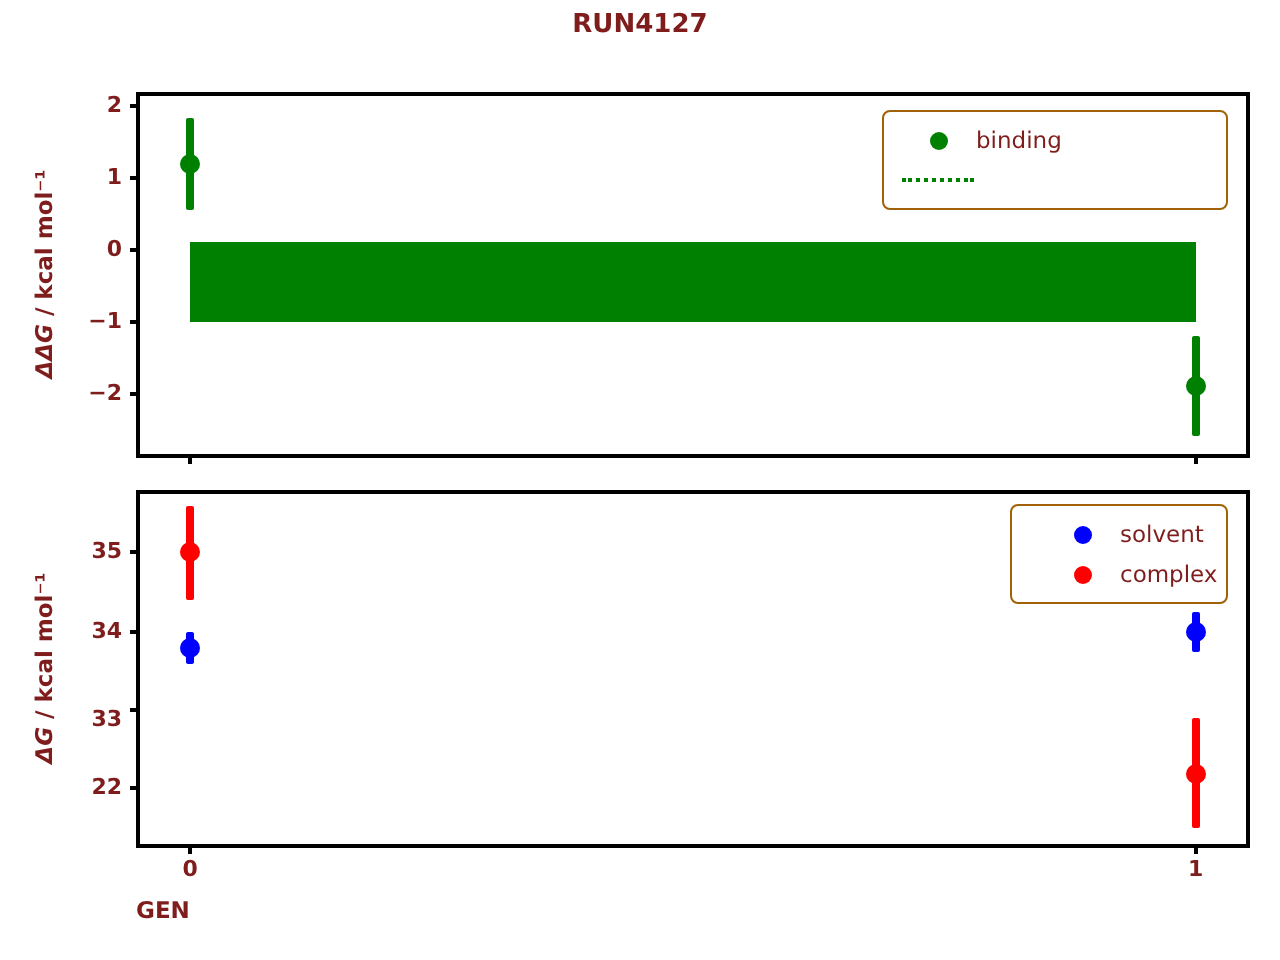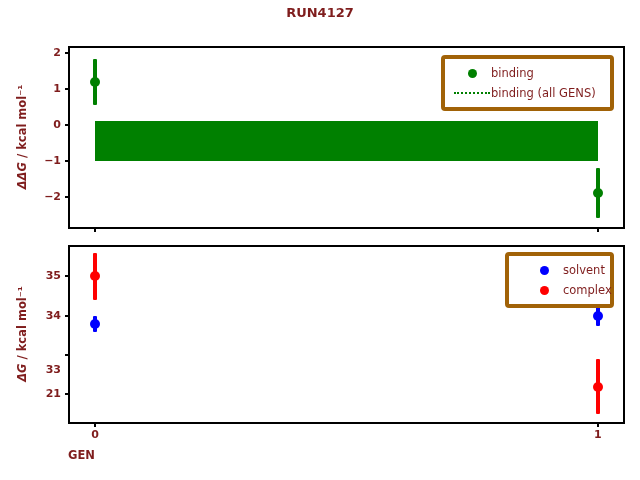--- a/index.html
+++ b/index.html
@@ -39,21 +39,21 @@
     font-size:11.5px; font-weight:bold;
   }
 
   .band { position:absolute; }
   .errbar { position:absolute; width:4px; border-radius:1px; }
   .marker { position:absolute; width:10px; height:10px; border-radius:50%; }
 
   .legend {
     position:absolute; box-sizing:border-box;
     background:rgba(255,255,255,0.85);
-    border:4px solid #a16207; border-radius:4px;
+    border:1px solid #a16207; border-radius:4px;
     padding:4px 8px 4px 8px; font-size:11.5px;
   }
   .legend-row { display:flex; align-items:center; height:20px; }
   .legend-marker {
     width:38px; display:flex; justify-content:center; align-items:center; flex:0 0 38px;
   }
   .legend-dot { width:9px; height:9px; border-radius:50%; display:inline-block; }
   .legend-dotline { width:36px; height:0; border-top:2px dotted #008000; display:inline-block; }
   .legend-label { white-space:nowrap; }
 </style>
@@ -96,21 +96,20 @@
     <div class="legend-row">
       <span class="legend-marker">
           <span class="legend-dot" id="mk-binding" style="background: rgb(0, 128, 0);"></span>
         </span>
       <span class="legend-label">binding</span>
     </div>
     <div class="legend-row">
       <span class="legend-marker">
           <span class="legend-dotline" id="mk-allgens" style="border-top-color: rgb(0, 128, 0);"></span>
         </span>
-      <span class="legend-label">binding (all GENS)</span>
     </div>
   </div>
 
   <div class="legend" id="legend-dg" style="left:505px; top:252px; width:109px;padding-left:16px;">
     <div class="legend-row">
       <span class="legend-marker">
           <span class="legend-dot" id="mk-solvent" style="background: rgb(0, 0, 255);"></span>
         </span>
       <span class="legend-label">solvent</span>
     </div>
@@ -132,20 +131,20 @@
     <div class="ytick-label" style="left: 27px; top: 154.77px;">−1</div>
     <div class="tick" style="left: 65px; top: 195.57px; width: 5px; height: 2px;"></div>
     <div class="ytick-label" style="left: 27px; top: 190.57px;">−2</div>
     <div class="tick" style="left: 94.1364px; top: 227px; width: 2px; height: 5px;"></div>
     <div class="tick" style="left: 596.864px; top: 227px; width: 2px; height: 5px;"></div>
     <div class="tick" style="left: 65px; top: 275.494px; width: 5px; height: 2px;"></div>
     <div class="ytick-label" style="left: 27px; top: 270.494px;">35</div>
     <div class="tick" style="left: 65px; top: 314.82px; width: 5px; height: 2px;"></div>
     <div class="ytick-label" style="left: 27px; top: 309.82px;">34</div>
     <div class="tick" style="left: 65px; top: 354.146px; width: 5px; height: 2px;"></div>
-    <div class="ytick-label" style="left: 27px; top: 364px;">33</div>
+    <div class="ytick-label" style="left: 27px; top: 354px;">33</div>
     <div class="tick" style="left: 65px; top: 393.472px; width: 5px; height: 2px;"></div>
-    <div class="ytick-label" style="left: 27px; top: 388.472px;">21</div>
+    <div class="ytick-label" style="left: 27px; top: 388.472px;">22</div>
     <div class="tick" style="left: 94.1364px; top: 422px; width: 2px; height: 5px;"></div>
     <div class="xtick-label" style="left: 85.1364px; top: 429px;">0</div>
     <div class="tick" style="left: 596.864px; top: 422px; width: 2px; height: 5px;"></div>
     <div class="xtick-label" style="left: 587.864px; top: 429px;">1</div>
   </div>
 
 </body></html>

